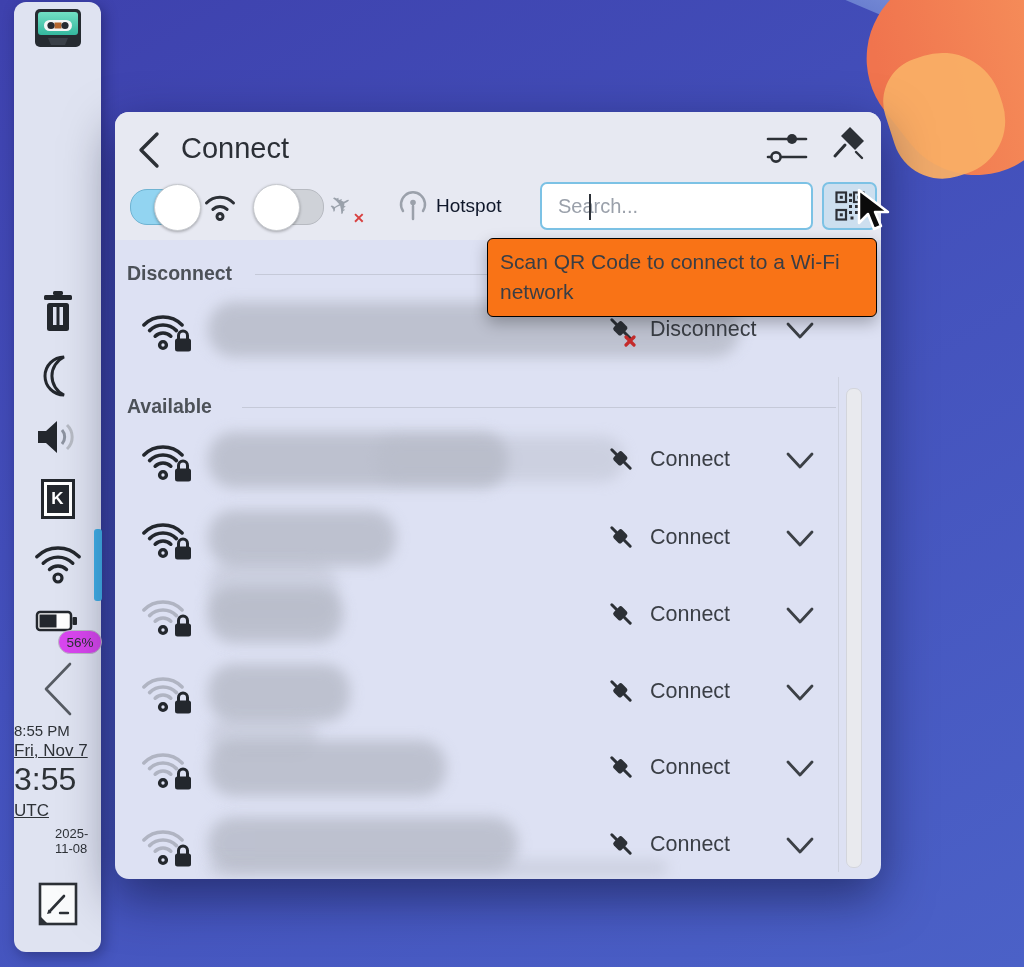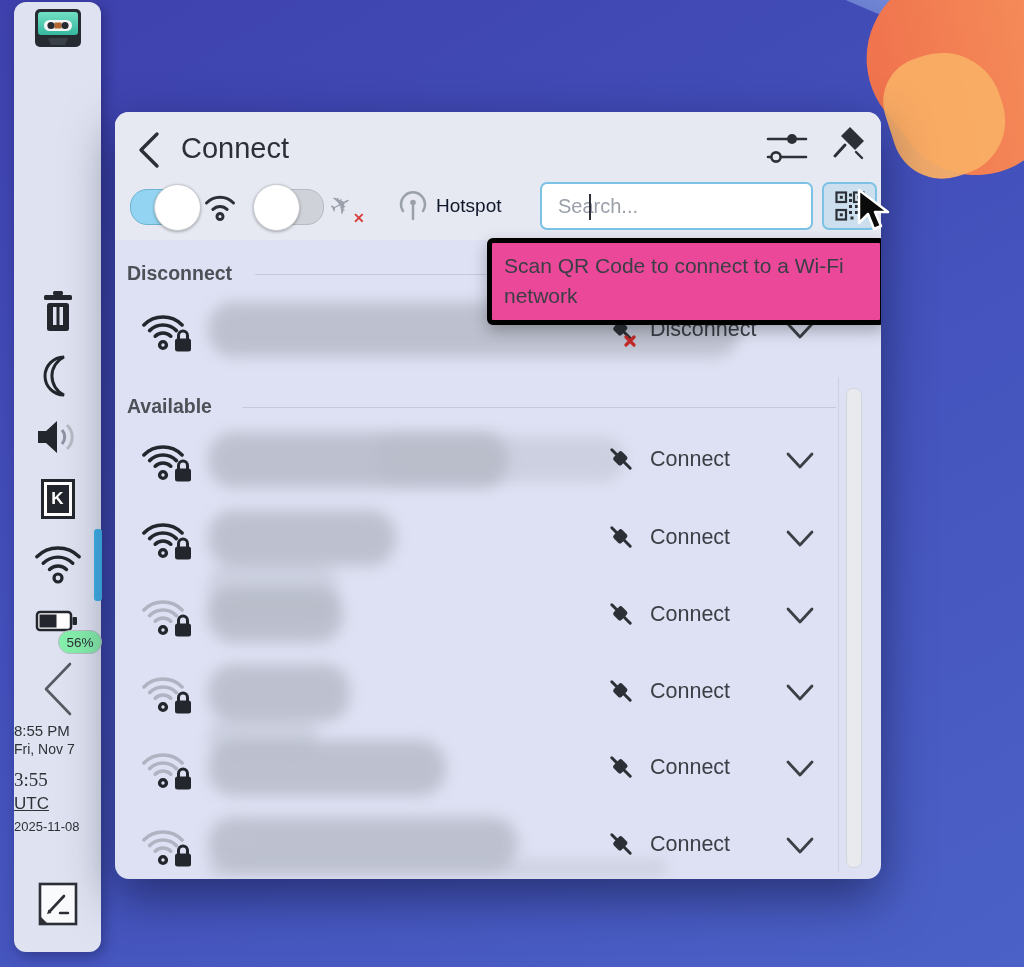--- a/index.html
+++ b/index.html
@@ -13,33 +13,33 @@
     border-radius:50px;transform:rotate(-25deg);}
   .r1{position:absolute;left:862px;top:-80px;width:330px;height:210px;border-radius:85px;
     background:linear-gradient(115deg,#f0744e 10%,#f99e61 85%);transform:rotate(-38deg);}
   .r2{position:absolute;left:888px;top:52px;width:115px;height:125px;background:#f9ae65;
     border-radius:45px 60px 55px 50px;transform:rotate(-18deg);opacity:.95;}
   
   .panel{position:absolute;left:14px;top:2px;width:87px;height:950px;background:#dfe3f1;
     border-radius:12px;box-shadow:3px 4px 14px rgba(10,10,40,.35);}
   .picon{position:absolute;left:0;width:87px;display:flex;justify-content:center;cursor:pointer;}
   .indicator{position:absolute;left:80px;top:527px;width:8px;height:72px;background:#41b1ea;border-radius:3px;}
-  .badge{position:absolute;left:44px;top:628px;width:42px;height:22px;background:#86efac;
+  .badge{position:absolute;left:44px;top:628px;width:42px;height:22px;background:#d946ef;
     border:1px solid #b9bcc6;border-radius:12px;font-size:13.5px;color:#2e3237;
     display:flex;align-items:center;justify-content:center;}
   .kbox{width:34px;height:40px;border:3px solid #23272d;background:#fff;padding:3px;box-sizing:border-box;
     display:flex;align-items:center;justify-content:center;}
   .kbox .kin{width:100%;height:100%;background:#23272d;color:#fff;font-weight:bold;font-size:17px;
     display:flex;align-items:center;justify-content:center;}
   .clock{position:absolute;top:720px;left:0;width:87px;color:#2e3237;cursor:pointer;}
   .clock .l1{font-size:15px;margin-bottom:2px;}
-  .clock .l2{font-size:14px;margin-bottom:12px;}
-  .clock .l3{font-size:19px;margin-bottom:3px;font-family:Liberation Serif, serif;}
+  .clock .l2{font-size:17px;text-decoration:underline;}
+  .clock .l3{font-size:32px;margin-bottom:3px;}
   .clock .l4{font-size:17px;margin-bottom:5px;text-decoration:underline;}
-  .clock .l5{font-size:13px;}
+  .clock .l5{font-size:13px;margin-left:41px;}
   
   .popup{position:absolute;left:115px;top:112px;width:766px;height:767px;border-radius:14px;
     background:#dde1f3;box-shadow:0 18px 50px rgba(8,10,40,.5);overflow:hidden;}
   .phead{position:absolute;top:0;left:0;right:0;height:128px;background:#e7e9f2;}
   .backbtn{position:absolute;left:18px;top:18px;width:34px;height:40px;cursor:pointer;}
   .ptitle{position:absolute;left:66px;top:20px;font-size:29px;font-weight:500;color:#2b2f36;}
   .cfg{position:absolute;left:650px;top:16px;cursor:pointer;}
   .pin{position:absolute;left:716px;top:12px;cursor:pointer;}
   .toggle{position:absolute;width:66px;height:34px;border-radius:17px;top:77px;}
   .toggle.on{background:#92d4f1;border:1px solid #6fb3d2;}
@@ -54,21 +54,21 @@
   .hotspot .lbl{font-size:19px;color:#0f172a;}
   .search{position:absolute;left:425px;top:70px;width:273px;height:48px;box-sizing:border-box;
     background:#fff;border:2px solid #7cc2e5;border-radius:7px;display:flex;align-items:center;padding-left:10px;}
   .search input{border:none;outline:none;flex:1;font-size:20px;font-family:"Liberation Sans",sans-serif;
     color:#2c3036;background:transparent;padding-left:6px;}
   .search input::placeholder{color:#9aa0aa;}
   .caret{position:absolute;left:47px;top:10px;width:1.5px;height:26px;background:#2c3036;}
   .qrbtn{position:absolute;left:707px;top:70px;width:55px;height:48px;box-sizing:border-box;
     background:rgba(125,195,230,.25);border:2px solid #7cc2e5;border-radius:7px;
     display:flex;align-items:center;justify-content:center;cursor:pointer;}
-  .tooltip{position:absolute;left:372px;top:126px;width:364px;background:#ec4899;border:5px solid #000000;
+  .tooltip{position:absolute;left:372px;top:126px;width:364px;background:#f97316;border:1px solid #000000;
     border-radius:6px;box-shadow:0 6px 16px rgba(0,0,0,.28);padding:8px 12px;
     font-size:21px;line-height:1.45;color:#3a3e45;z-index:50;}
   .sechead{position:absolute;font-size:19.5px;font-weight:bold;color:#4c5158;}
   .secline{position:absolute;height:1px;background:#c5c9d8;}
   .row{position:absolute;left:8px;width:705px;height:72px;cursor:pointer;z-index:5;}
   .row .wsvg{position:absolute;left:16px;top:8px;}
   .row .action{position:absolute;left:480px;top:17px;display:flex;align-items:center;gap:11px;
     background:none;border:none;cursor:pointer;padding:0;font-family:"Liberation Sans",sans-serif;}
   .row .action .albl{font-size:21.5px;color:#3a3e45;}
   .row .chev{position:absolute;left:662px;top:26px;cursor:pointer;}

